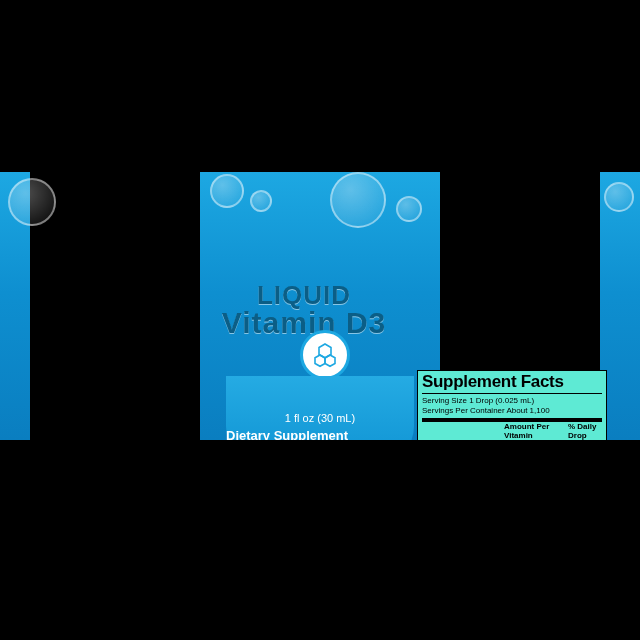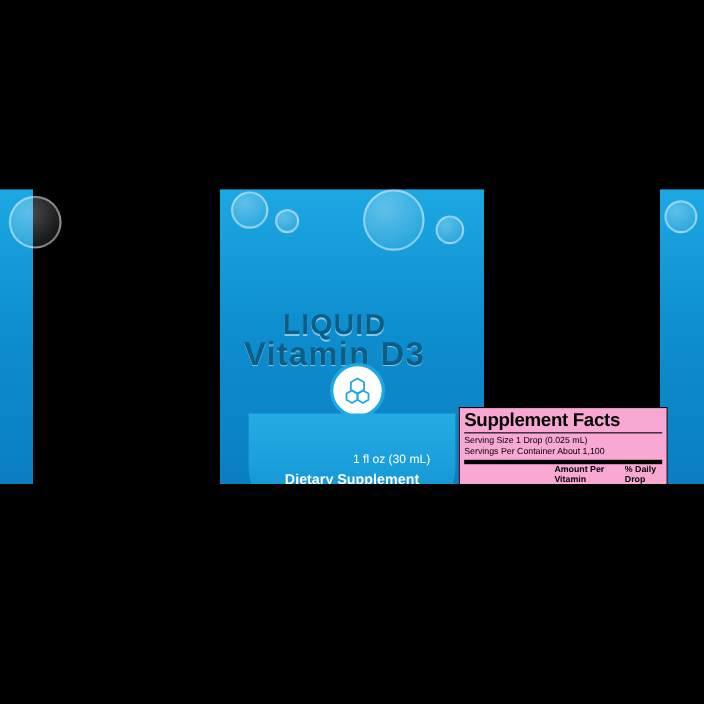--- a/index.html
+++ b/index.html
@@ -37,26 +37,26 @@
   #medallion svg{display:block;}
 
   #essential{position:absolute;left:200px;top:214px;width:240px;text-align:center;
              font-size:9px;font-weight:bold;letter-spacing:1px;color:#ffffff;}
 
   
   #bottle{position:absolute;left:226px;top:204px;width:188px;height:90px;
           background:linear-gradient(180deg,#25abe3 0%,#0f93d3 100%);
           border-radius:0 0 40px 40px;}
   #netqty{position:absolute;left:226px;top:240px;width:188px;text-align:center;
-          font-size:11px;color:#ffffff;padding-left:36px;}
-  #dietary{position:absolute;left:226px;top:256px;width:188px;text-align:center;
+          font-size:11px;color:#ffffff;}
+  #dietary{position:absolute;left:226px;top:256px;width:188px;
            font-size:13px;font-weight:bold;color:#ffffff;}
 
   
-  #sf{position:absolute;left:417px;top:198px;width:190px;background:#f9a8d4;
+  #sf{position:absolute;left:417px;top:198px;width:190px;background:#5eead4;
       border:1px solid #000;color:#000;box-sizing:border-box;padding:2px 4px 3px 4px;}
   #sf .title{font-size:17px;font-weight:bold;letter-spacing:-.3px;line-height:1.05;}
   #sf .sm{font-size:8px;line-height:1.25;}
   #sf hr.thin{border:none;border-top:1px solid #000;margin:2px 0;}
   #sf hr.thick{border:none;border-top:4px solid #000;margin:2px 0 0 0;}
   #sf table{width:100%;border-collapse:collapse;font-size:8px;}
   #sf td{padding:0;vertical-align:top;}
   .col-amt{width:64px;font-weight:bold;}
   .col-dv{width:34px;font-weight:bold;}
 

